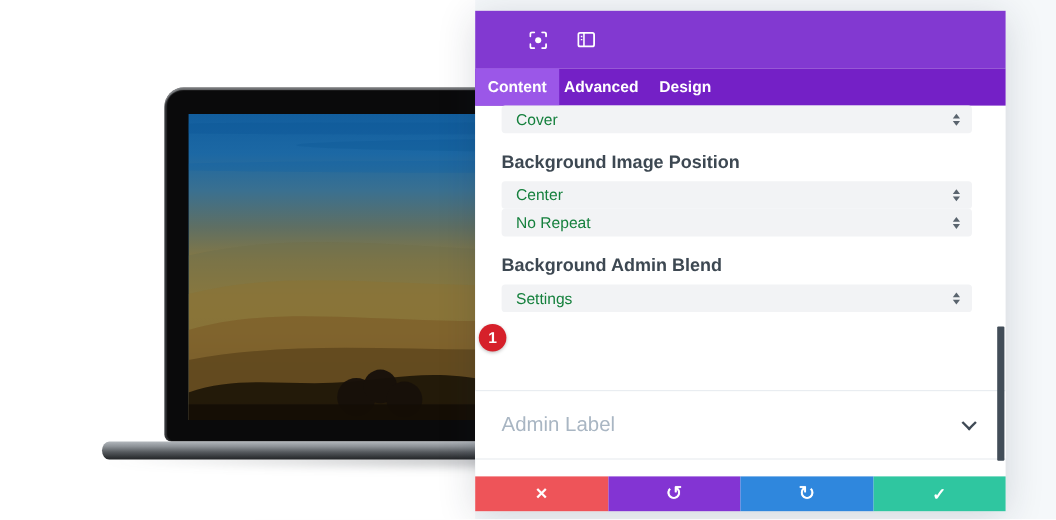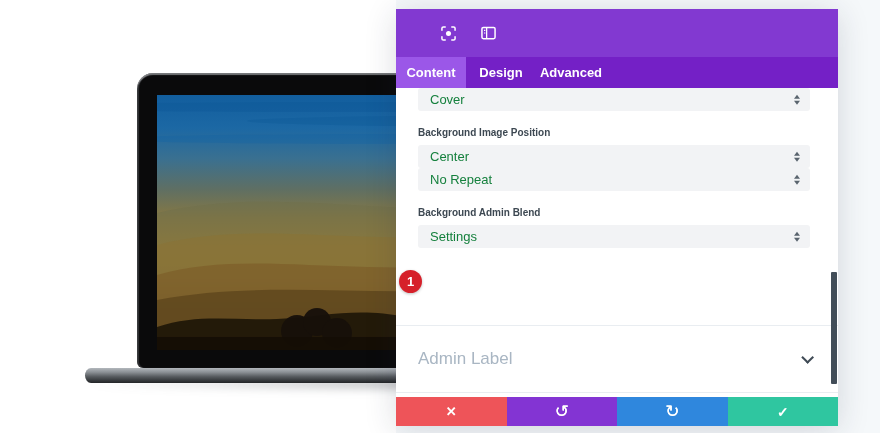--- a/index.html
+++ b/index.html
@@ -31,30 +31,30 @@
   .header { position:absolute; left:0; top:0; right:0; height:48px; background:#8239d1;
             display:flex; align-items:center; padding:0 15px 0 20px; cursor:move; }
   .title { color:#fff; font-size:15px; font-weight:bold; letter-spacing:.2px; flex:1; }
   .hicon { width:16px; height:16px; display:flex; align-items:center; justify-content:center; margin-left:24px; cursor:pointer; }
   .tabs { position:absolute; left:0; top:48px; right:0; height:31px; background:#7420c6; display:flex; }
   .tab { width:70px; height:31px; display:flex; align-items:center; justify-content:center;
          color:#fff; font-size:13px; font-weight:bold; cursor:pointer; }
   .tab.active { background:#9b57e8; }
 
   .content { position:absolute; left:0; top:79px; right:0; padding:0 28px 0 22px; }
-  .flabel { margin-top:16px; margin-bottom:7px; font-size:10px; font-weight:bold; color:#3d4852; }
+  .flabel { margin-top:16px; margin-bottom:7px; font-size:15px; font-weight:bold; color:#3d4852; }
   .select { position:relative; height:23px; background:#f2f3f5; border-radius:3px;
             display:flex; align-items:center; padding:0 24px 0 12px; cursor:pointer; }
   .select .val { font-size:13px; color:#15803d; }
   .updown { position:absolute; right:10px; top:50%; transform:translateY(-50%); display:block; }
   .updown i { display:block; width:0; height:0; border-left:3.5px solid transparent; border-right:3.5px solid transparent; }
   .updown i.up { border-bottom:4.5px solid #5a646e; margin-bottom:2.5px; }
   .updown i.dn { border-top:4.5px solid #5a646e; }
 
-  .admin { position:absolute; left:0; right:0; top:316px; height:68px;
+  .admin { position:absolute; left:0; right:0; top:316px; height:58px;
            border-top:1px solid #e9edf1; border-bottom:1px solid #e9edf1;
            display:flex; align-items:center; padding:0 28px 0 22px; cursor:pointer; background:#fff; }
   .admin .atext { font-size:17px; color:#a9b6c3; flex:1; }
   .chev { width:9px; height:9px; border-right:2px solid #3f4a55; border-bottom:2px solid #3f4a55;
           transform:rotate(45deg) translateY(-3px); }
 
   .footer { position:absolute; left:0; right:0; bottom:0; height:29px; display:flex; }
   .fb { flex:1; border:none; outline:none; display:flex; align-items:center; justify-content:center;
         color:#fff; cursor:pointer; }
   .fb.red   { background:#ee5459; }
@@ -146,22 +146,22 @@
           <rect x="1" y="1" width="14" height="12" rx="1.5" fill="none" stroke="#fff" stroke-width="1.6"></rect>
           <line x1="6" y1="1" x2="6" y2="13" stroke="#fff" stroke-width="1.4"></line>
           <line x1="3.2" y1="4.2" x2="4.6" y2="4.2" stroke="#fff" stroke-width="1.2"></line>
           <line x1="3.2" y1="7" x2="4.6" y2="7" stroke="#fff" stroke-width="1.2"></line>
         </svg>
       </span>
     </div>
 
     <div class="tabs">
       <div class="tab active">Content</div>
+      <div class="tab">Advanced</div>
       <div class="tab">Design</div>
-      <div class="tab">Advanced</div>
     </div>
 
     <div class="content">
       <div class="select">
         <span class="val">Cover</span>
         <span class="updown">
             <i class="up"></i>
             <i class="dn"></i>
           </span>
       </div>

